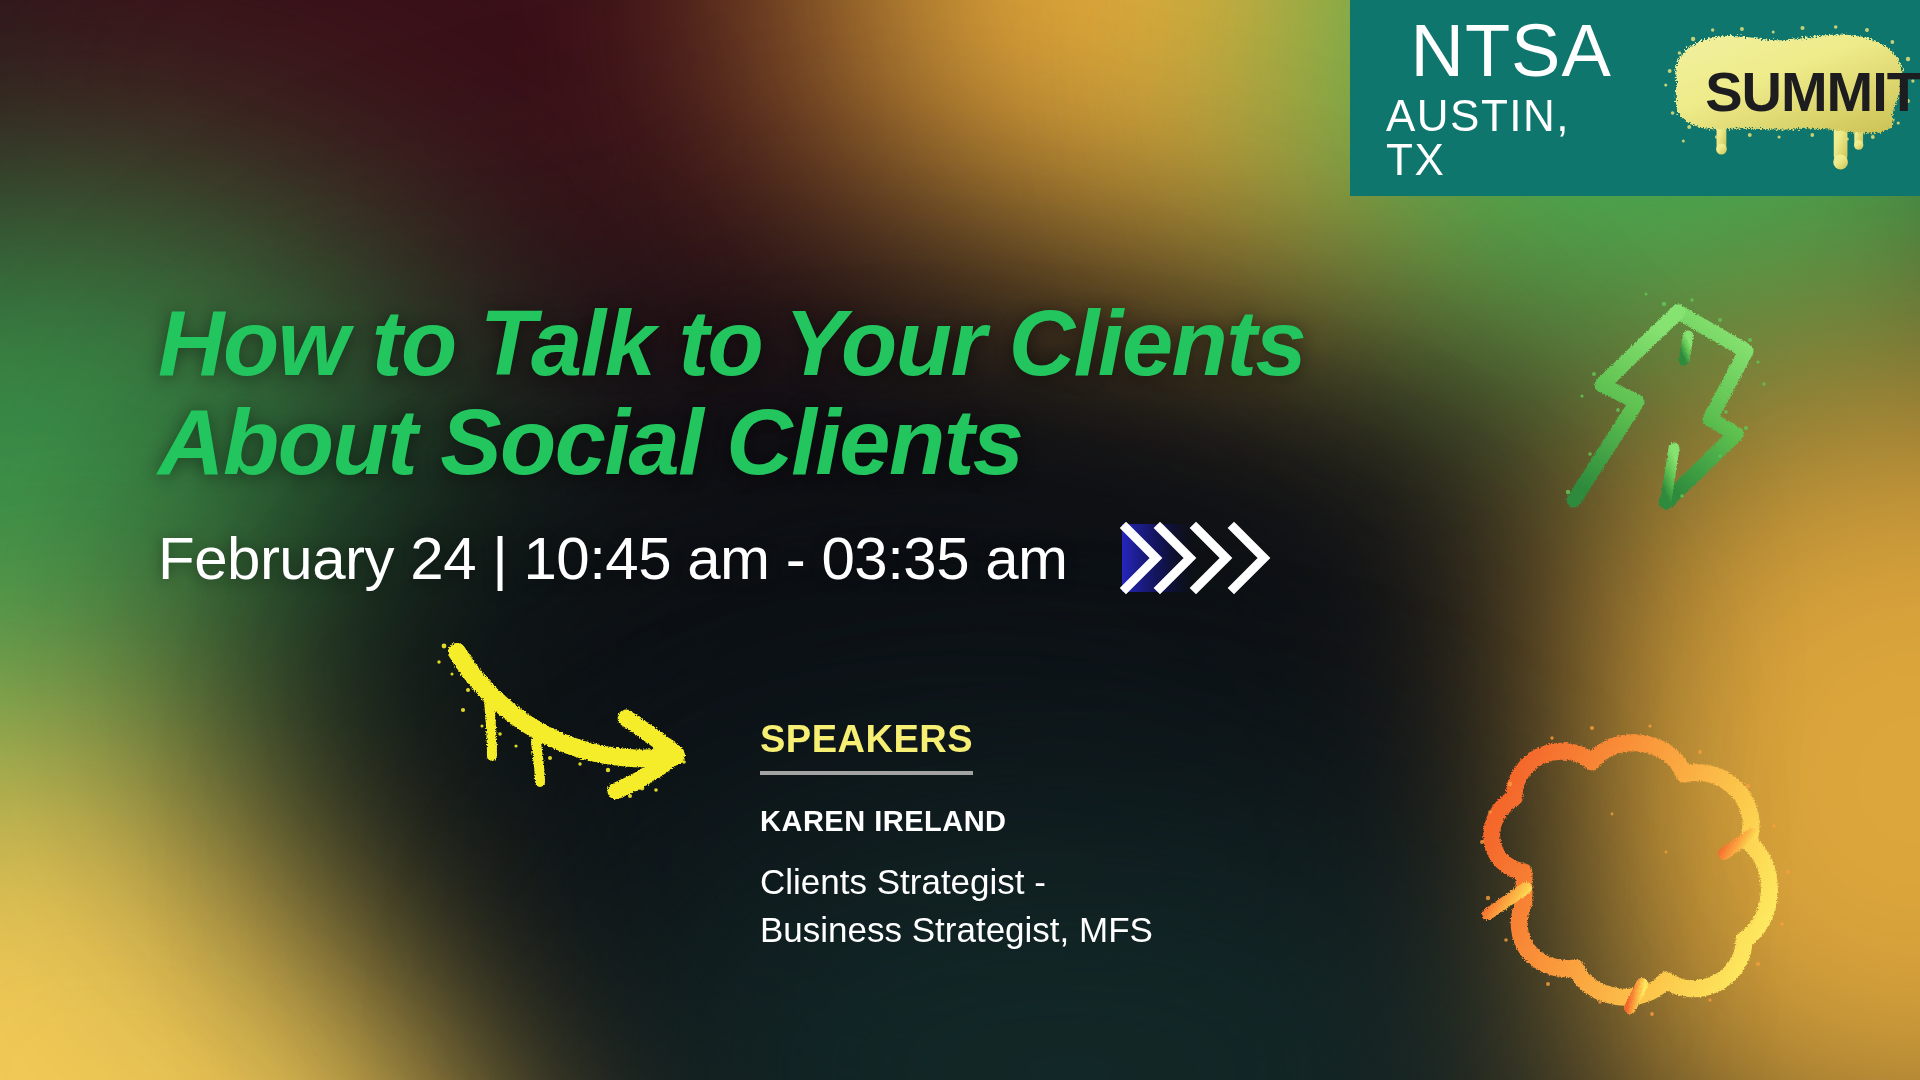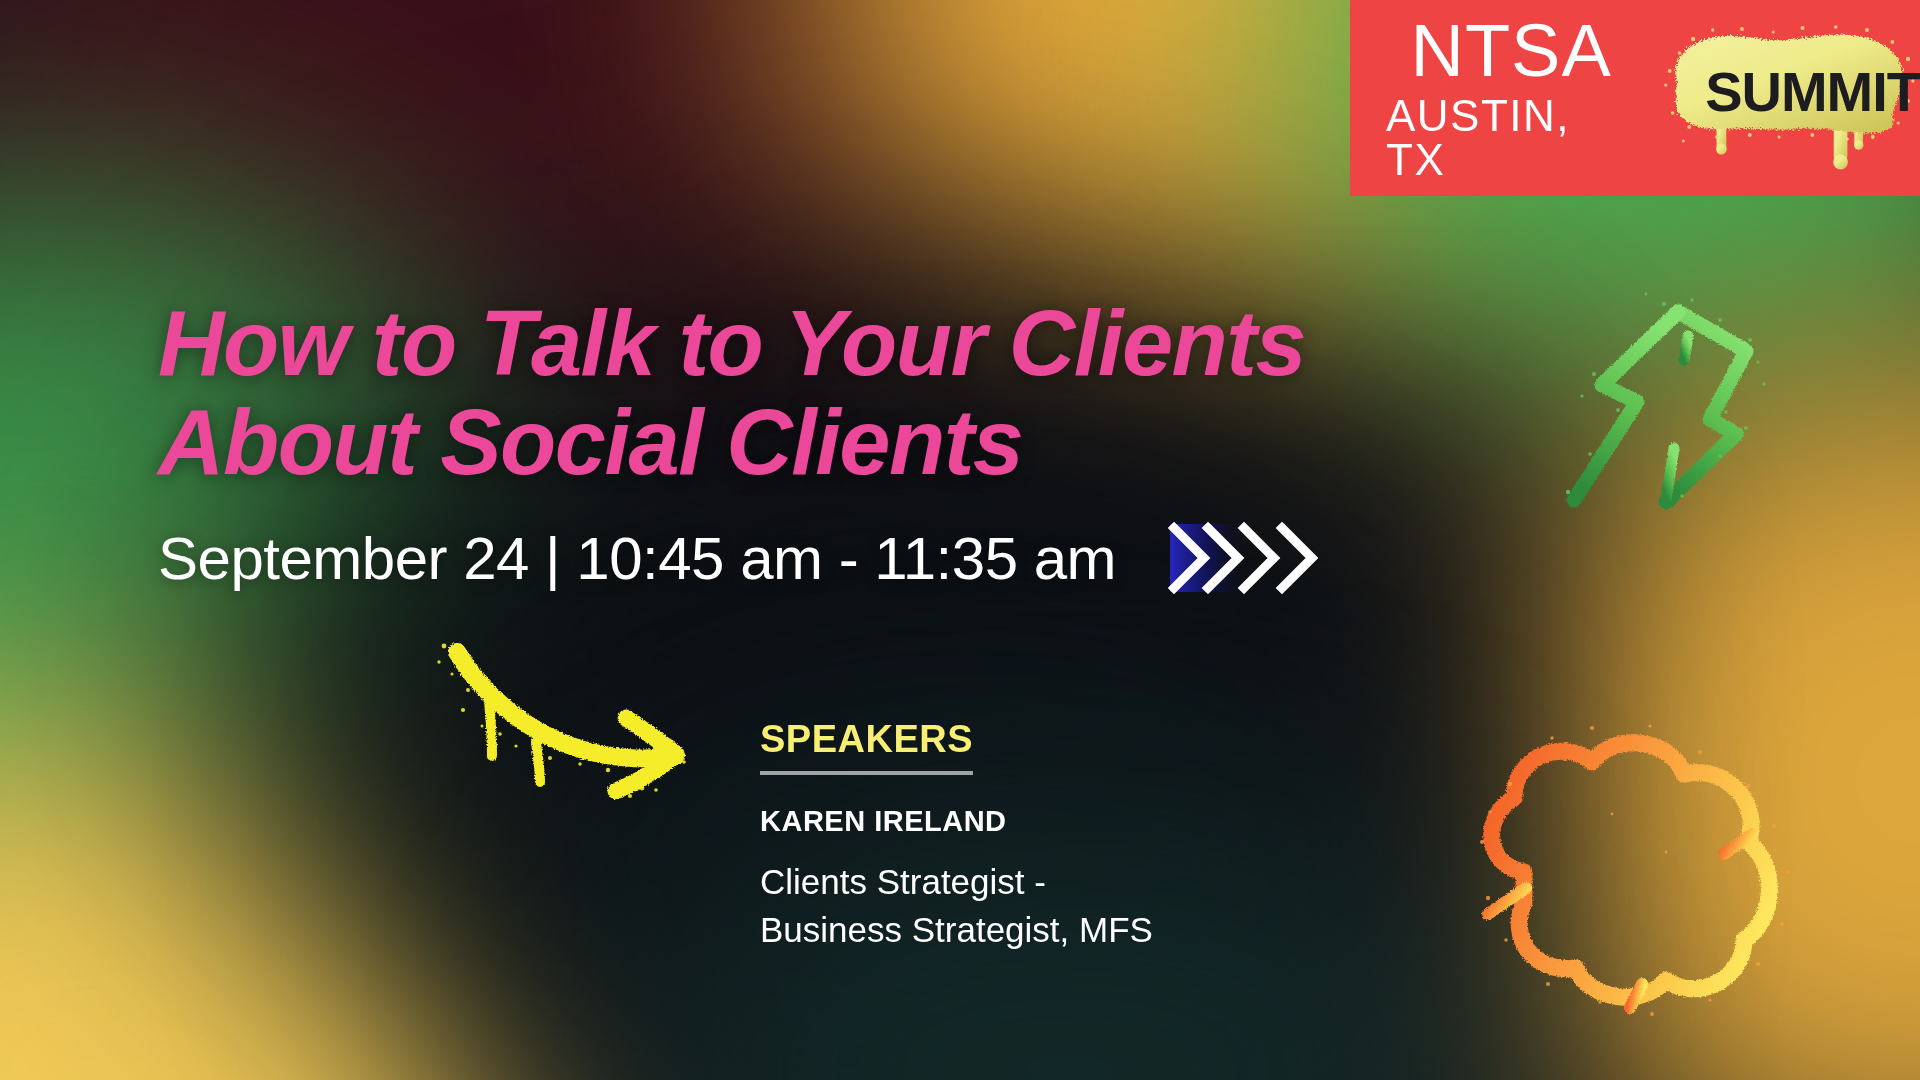--- a/index.html
+++ b/index.html
@@ -107,21 +107,21 @@
     filter: blur(130px);
   }
 
   
   .logo-bar {
     position: absolute;
     top: 0;
     left: 1350px;
     width: 570px;
     height: 196px;
-    background: #ef4444;
+    background: #0f766e;
     display: flex;
     align-items: center;
     padding-left: 36px;
     box-sizing: border-box;
   }
   .logo-words {
     display: flex;
     flex-direction: column;
     align-items: center;
     line-height: 1;
@@ -166,21 +166,21 @@
     margin-top: -14px;
     font-family: "Liberation Sans", sans-serif;
   }
 
   
   .headline {
     position: absolute;
     left: 158px;
     top: 232px;
     width: 1180px;
-    color: #ec4899;
+    color: #22c55e;
     font-size: 92px;
     line-height: 1.08;
     font-weight: 700;
     font-style: italic;
     letter-spacing: -1.5px;
     font-family: "Liberation Sans", sans-serif;
     text-shadow: 0 2px 18px rgba(0,0,0,.45);
   }
   .headline .ln { display: block; white-space: nowrap; }
 
@@ -350,21 +350,21 @@
       <span class="summit-text">SUMMIT</span>
     </div>
   </div>
 
   <h1 class="headline">
     <span class="ln">How to Talk to Your Clients</span>
     <span class="ln">About Social Clients</span>
   </h1>
 
   <div class="datetime-row">
-    <span class="datetime-text">September 24 | 10:45 am - 11:35 am</span>
+    <span class="datetime-text">February 24 | 10:45 am - 03:35 am</span>
 
     <svg class="chevrons" width="160" height="76" viewBox="0 0 160 76">
       <defs>
         <linearGradient id="chevGlow" x1="0" y1="0" x2="1" y2="0">
           <stop offset="0%" stop-color="#2727c8" stop-opacity="0.95"></stop>
           <stop offset="55%" stop-color="#141470" stop-opacity="0.65"></stop>
           <stop offset="100%" stop-color="#0d0d28" stop-opacity="0"></stop>
         </linearGradient>
       </defs>
       <rect x="2" y="4" width="74" height="68" fill="url(#chevGlow)"></rect>

